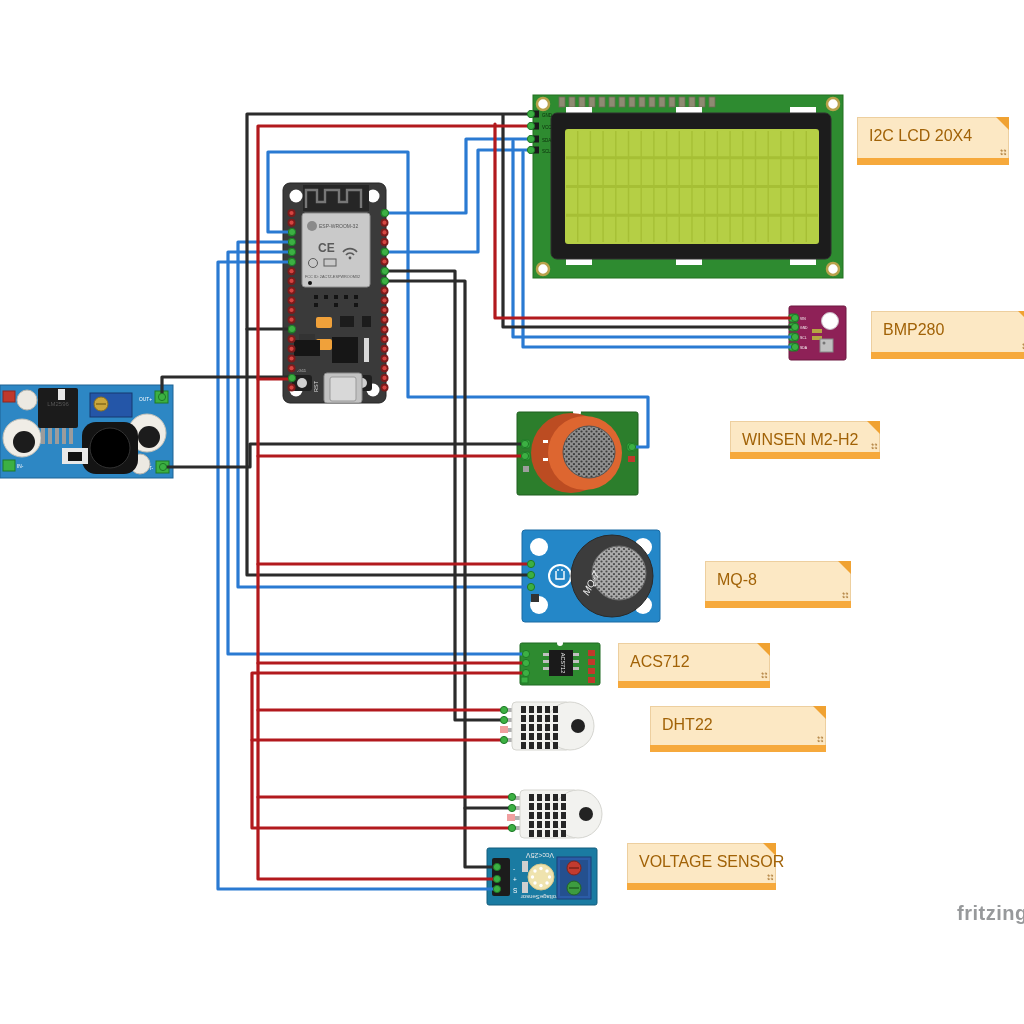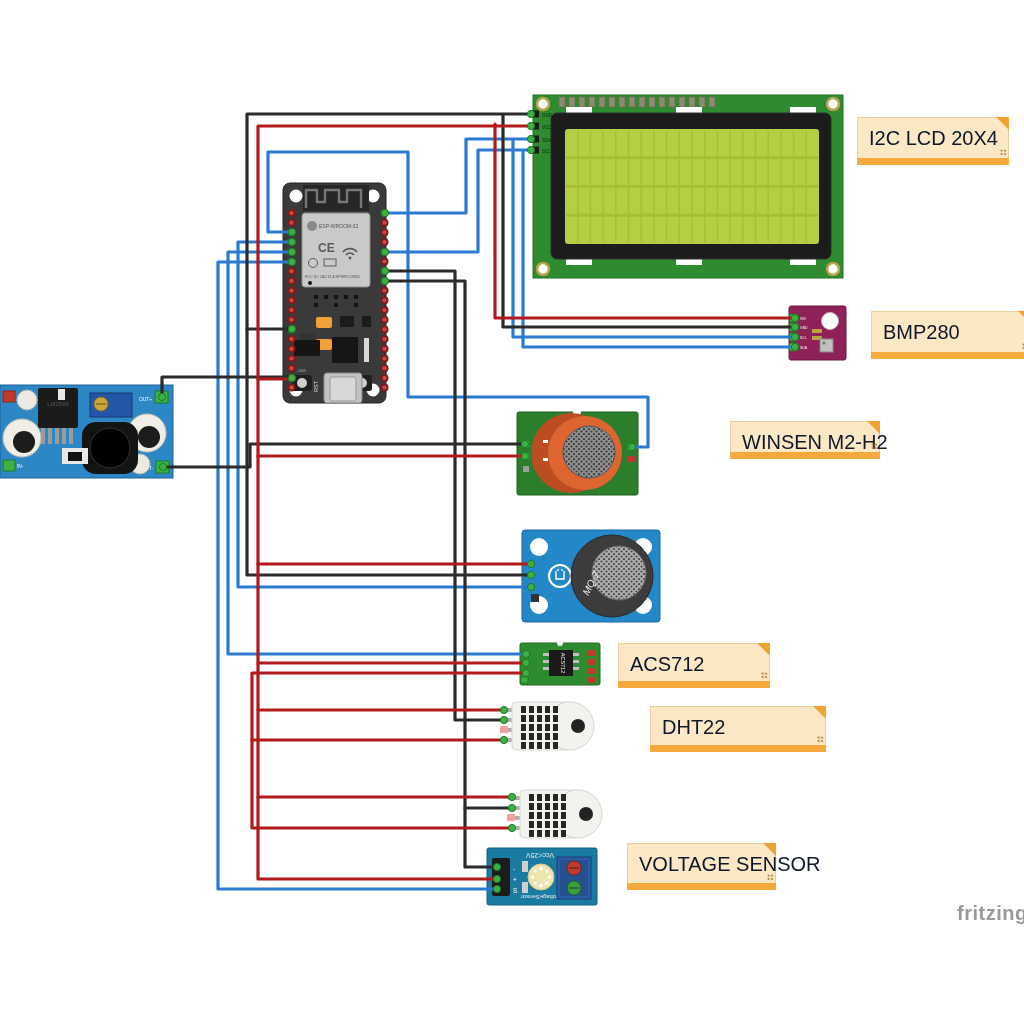--- a/index.html
+++ b/index.html
@@ -7,21 +7,21 @@
           font-family:"Liberation Sans",sans-serif;}
   svg text{font-family:"Liberation Sans",sans-serif;}
   .wblu{stroke:var(--wire_blue);fill:none;stroke-width:3.2;stroke-linejoin:round;stroke-linecap:round;}
   .wblk{stroke:var(--wire_black);fill:none;stroke-width:3.2;stroke-linejoin:round;stroke-linecap:round;}
   .wred{stroke:var(--wire_red);fill:none;stroke-width:3.2;stroke-linejoin:round;stroke-linecap:round;}
   .pad{fill:var(--pad_green);stroke:#1e7a26;stroke-width:1;}
   .note{position:absolute;background:var(--note_bg);box-shadow:0 0 0 1px rgba(224,186,130,.55) inset;}
   .note-fold{position:absolute;top:0;right:0;width:0;height:0;
              border-top:13px solid var(--note_fold);border-left:13px solid transparent;}
   .note-bar{position:absolute;left:0;right:0;bottom:0;height:7px;background:var(--note_bar);}
-  .note-text{position:absolute;left:12px;top:10px;font-size:20px;color:#0f172a;white-space:nowrap;}
+  .note-text{position:absolute;left:12px;top:10px;font-size:16px;color:#a16207;white-space:nowrap;}
   .note-grip{position:absolute;right:2px;bottom:9px;width:7px;height:7px;
              background:radial-gradient(circle at 1.5px 1.5px,#b98c4e 1px,transparent 1.2px) 0 0/3.5px 3.5px;}
   #watermark{position:absolute;left:957px;top:902px;font-size:20px;font-weight:600;
              color:#97999b;letter-spacing:.5px;}
 </style>
 </head>
 <body>
 
 <div id="canvas">
 <svg width="1024" height="1024" viewBox="0 0 1024 1024">
@@ -536,20 +536,26 @@
   <div class="note-text">BMP280</div>
   <div class="note-bar"></div>
   <div class="note-grip"></div>
 </div>
 <div class="note" style="left:730px;top:421px;width:150px;height:38px">
   <div class="note-fold"></div>
   <div class="note-text">WINSEN M2-H2</div>
   <div class="note-bar"></div>
   <div class="note-grip"></div>
 </div>
+<div class="note" style="left:705px;top:561px;width:146px;height:47px">
+  <div class="note-fold"></div>
+  <div class="note-text">MQ-8</div>
+  <div class="note-bar"></div>
+  <div class="note-grip"></div>
+</div>
 <div class="note" style="left:618px;top:643px;width:152px;height:45px">
   <div class="note-fold"></div>
   <div class="note-text">ACS712</div>
   <div class="note-bar"></div>
   <div class="note-grip"></div>
 </div>
 <div class="note" style="left:650px;top:706px;width:176px;height:46px">
   <div class="note-fold"></div>
   <div class="note-text">DHT22</div>
   <div class="note-bar"></div>

